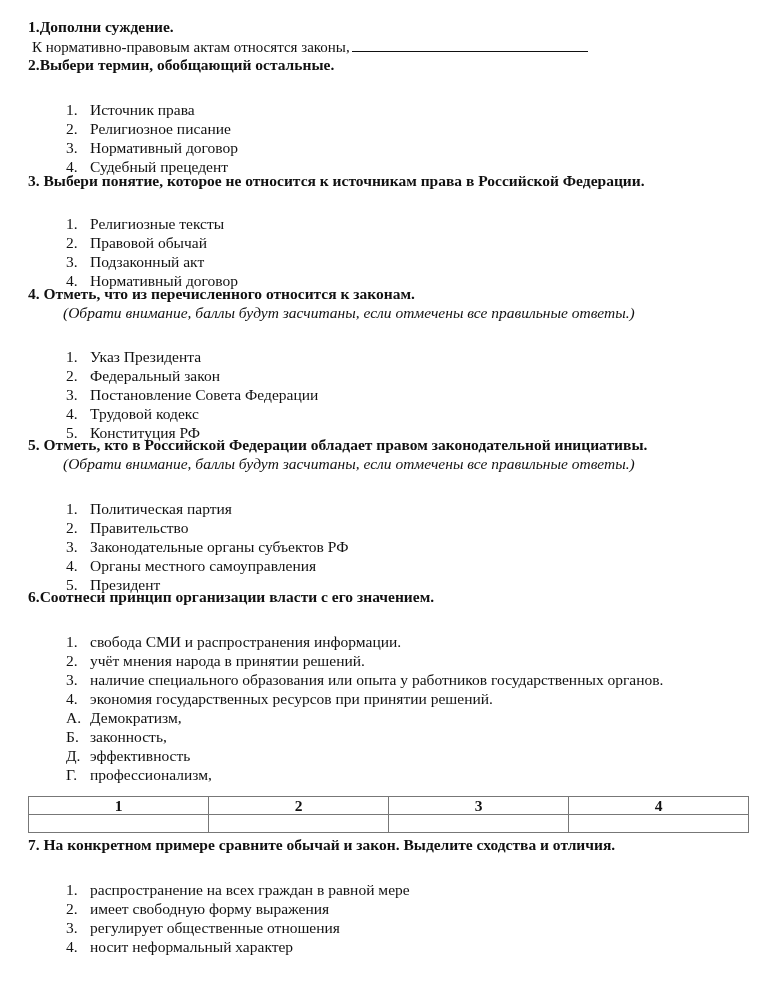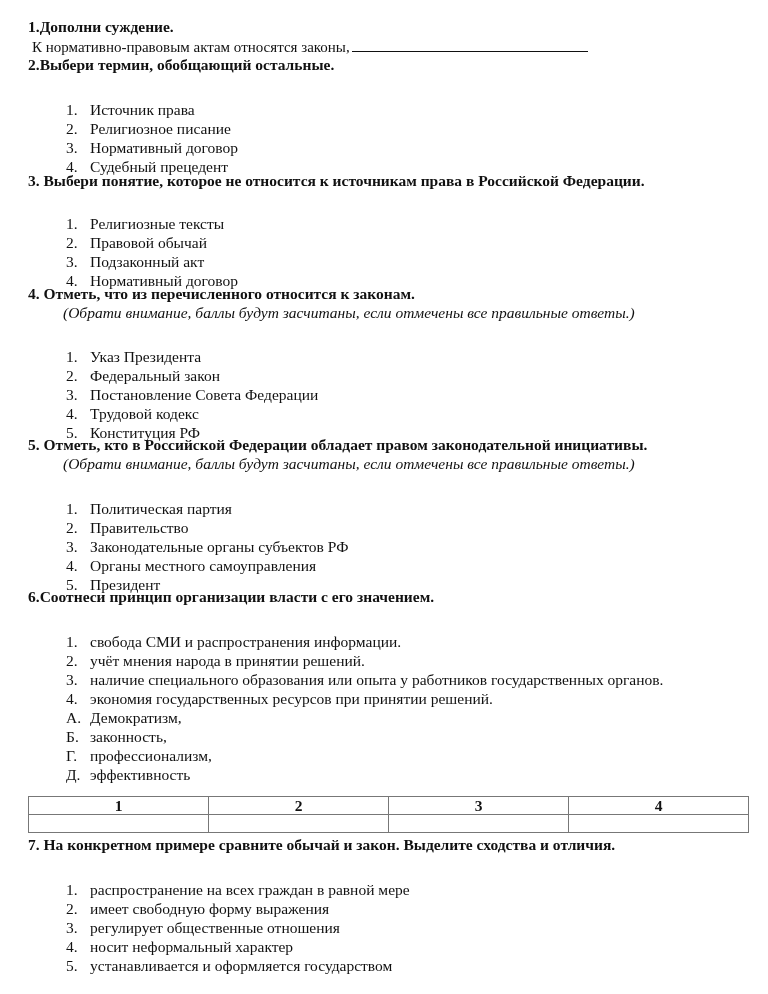--- a/index.html
+++ b/index.html
@@ -72,22 +72,22 @@
   </ul>
 
   <div class="q-title" style="top:588px">6.Соотнеси принцип организации власти с его значением.</div>
   <ul class="list" style="top:616px">
     <li><span class="num">1.</span><span>свобода СМИ и распространения информации.</span></li>
     <li><span class="num">2.</span><span>учёт мнения народа в принятии решений.</span></li>
     <li><span class="num">3.</span><span>наличие специального образования или опыта у работников государственных органов.</span></li>
     <li><span class="num">4.</span><span>экономия государственных ресурсов при принятии решений.</span></li>
     <li><span class="num">А.</span><span>Демократизм,</span></li>
     <li><span class="num">Б.</span><span>законность,</span></li>
+    <li><span class="num">Д.</span><span>эффективность</span></li>
     <li><span class="num">Г.</span><span>профессионализм,</span></li>
-    <li><span class="num">Д.</span><span>эффективность</span></li>
   </ul>
 
   <table class="answers">
     <tbody>
         <tr>
       <td>1</td>
       <td>2</td>
       <td>3</td>
       <td>4</td>
     </tr>
@@ -99,16 +99,15 @@
     </tr>
   </tbody>
     </table>
 
   <div class="q-title" style="top:836px">7. На конкретном примере сравните обычай и закон. Выделите сходства и отличия.</div>
   <ul class="list" style="top:864px">
     <li><span class="num">1.</span><span>распространение на всех граждан в равной мере</span></li>
     <li><span class="num">2.</span><span>имеет свободную форму выражения</span></li>
     <li><span class="num">3.</span><span>регулирует общественные отношения</span></li>
     <li><span class="num">4.</span><span>носит неформальный характер</span></li>
-    <li><span class="num">5.</span><span>устанавливается и оформляется государством</span></li>
   </ul>
 
 </div>
 
 </body></html>

